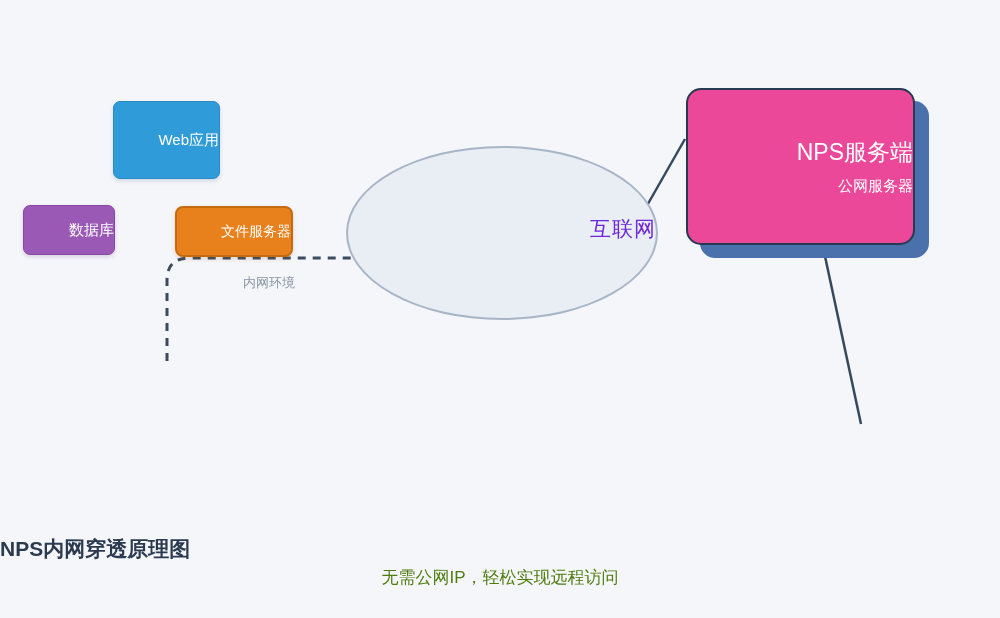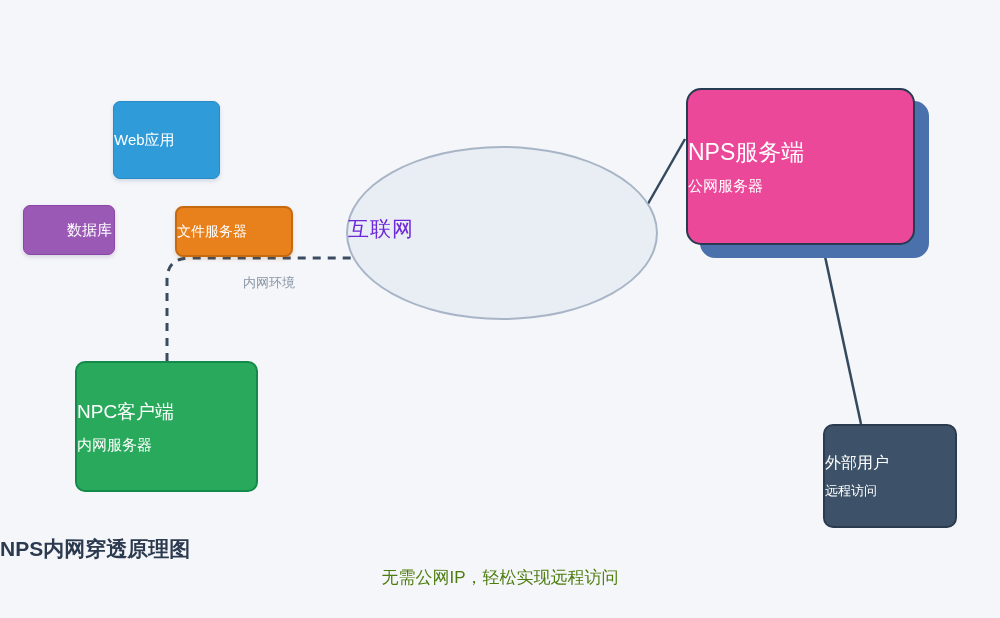--- a/index.html
+++ b/index.html
@@ -13,21 +13,21 @@
     background:#f5f6fa;
     overflow:hidden;
   }
   .connectors{
     position:absolute;left:0;top:0;width:1000px;height:618px;
     z-index:1;pointer-events:none;
   }
   .node{
     position:absolute;
     display:flex;flex-direction:column;
-    align-items:flex-start;justify-content:center;
+    align-items:flex-end;justify-content:center;
     color:#ffffff;text-align:center;
     box-sizing:border-box;
     z-index:2;
   }
   .node-web-app{
     left:113px;top:101px;width:107px;height:78px;
     background:#2f9bd8;border:1.5px solid #2a8cc4;border-radius:7px;
     font-size:15px;
     box-shadow:0 2px 4px rgba(40,80,120,.18);
   }
@@ -119,28 +119,20 @@
   <div class="node ellipse-internet">
     <span class="ellipse-label">互联网</span>
   </div>
 
   <div class="nps-shadow"></div>
   <div class="node node-nps">
     <div class="node-title">NPS服务端</div>
     <div class="node-subtitle">公网服务器</div>
   </div>
 
-  <div class="node node-npc">
-    <div class="node-title">NPC客户端</div>
-    <div class="node-subtitle">内网服务器</div>
-  </div>
 
-  <div class="node node-external">
-    <div class="node-title">外部用户</div>
-    <div class="node-subtitle">远程访问</div>
-  </div>
 
   <div class="edge-label">内网环境</div>
 
   <div class="diagram-title">NPS内网穿透原理图</div>
   <div class="diagram-subtitle">无需公网IP，轻松实现远程访问</div>
 
 </div>
 
 </body></html>

